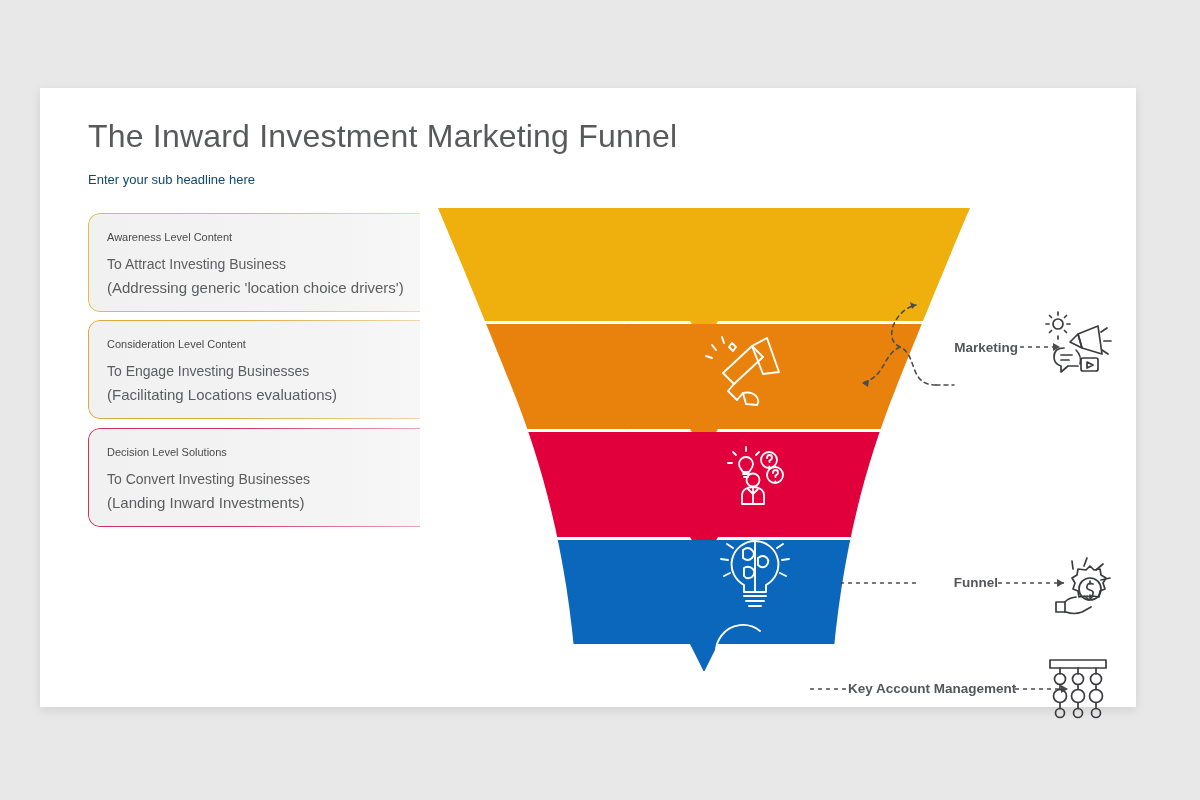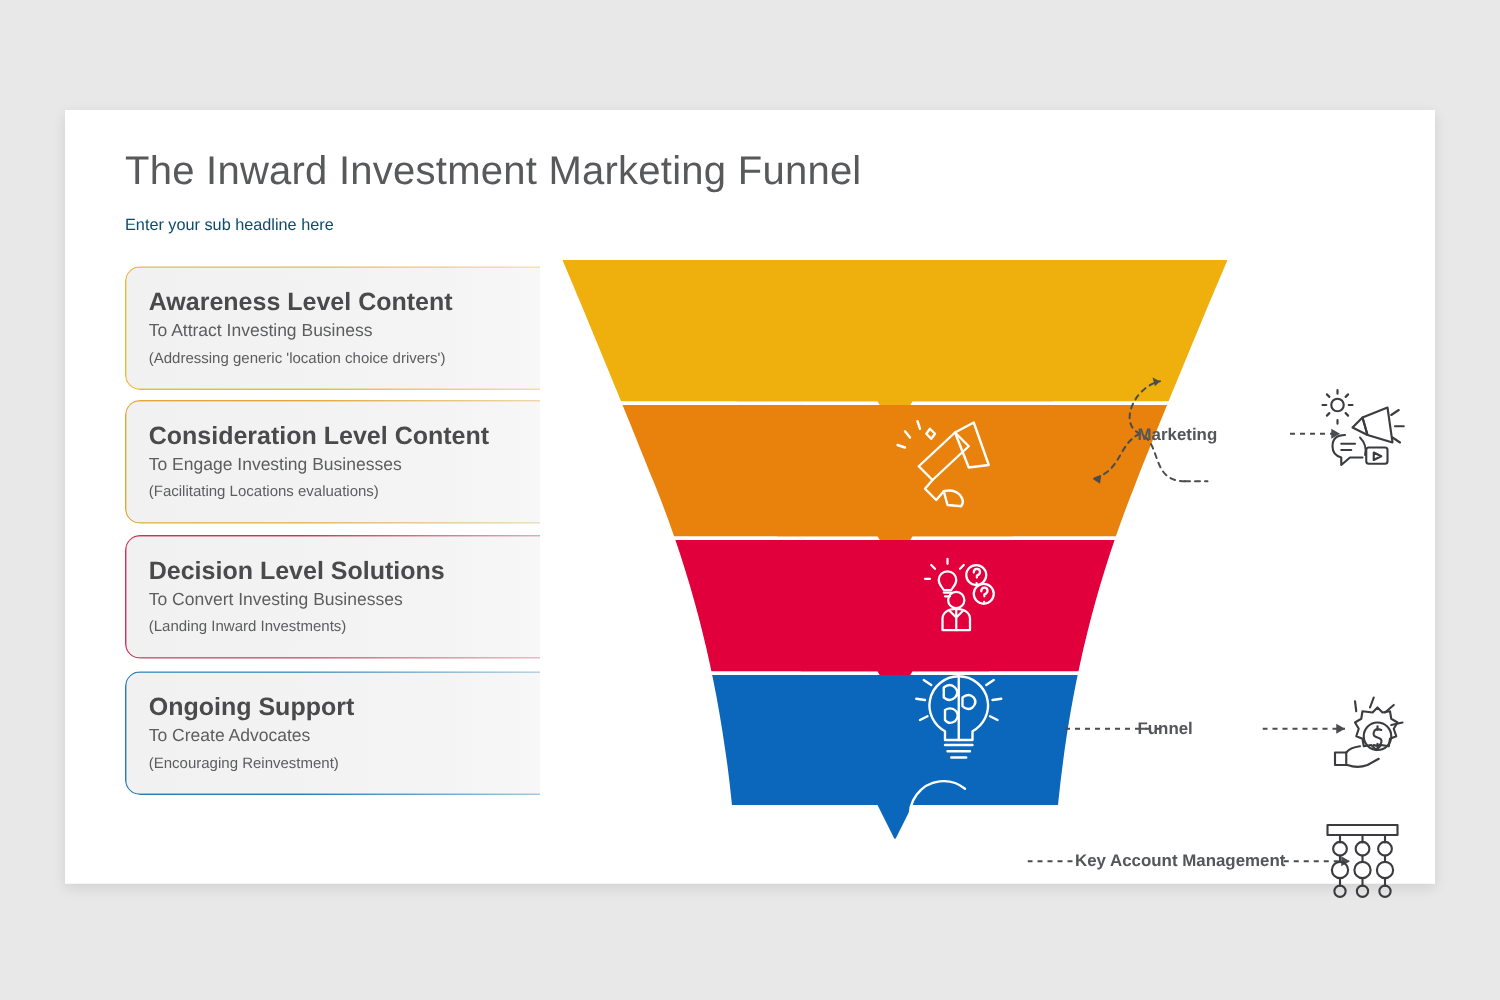--- a/index.html
+++ b/index.html
@@ -7,21 +7,21 @@
   html, body {
     width: 1200px;
     height: 800px;
     background: #e9e8e8;
     font-family: "Liberation Sans", sans-serif;
     overflow: hidden;
   }
 
   #slide {
     position: absolute;
-    left: 52px;
+    left: 40px;
     top: 88px;
     width: 1096px;
     height: 619px;
     background: #ffffff;
     box-shadow: 0 3px 10px rgba(0,0,0,0.10);
   }
 
   
   #page-title {
     position: absolute;
@@ -68,38 +68,38 @@
   }
   .card.c0::before { background: linear-gradient(to right, #e8b93a 0%, #e8b93a 28%, rgba(232,185,58,0.22) 72%, rgba(232,185,58,0.06) 100%); }
   .card.c1::before { background: linear-gradient(to right, #e0a93c 0%, #e0a93c 26%, rgba(224,169,60,0.20) 72%, rgba(224,169,60,0.05) 100%); }
   .card.c2::before { background: linear-gradient(to right, #cf3359 0%, #cf3359 26%, rgba(207,51,89,0.20) 72%, rgba(207,51,89,0.05) 100%); }
   .card.c3::before { background: linear-gradient(to right, #2b7cb5 0%, #2b7cb5 26%, rgba(43,124,181,0.20) 72%, rgba(43,124,181,0.05) 100%); }
 
   .card-title {
     position: absolute;
     left: 18px;
     top: 17px;
-    font-size: 20px;
-    font-weight: bold;
+    font-size: 11px;
+    font-weight: normal;
     color: #4a4a4c;
     white-space: nowrap;
   }
   .card-line1 {
     position: absolute;
     left: 18px;
     top: 42px;
     font-size: 14px;
     color: #5c5d5f;
     white-space: nowrap;
   }
   .card-line2 {
     position: absolute;
     left: 18px;
     top: 65px;
-    font-size: 12px;
+    font-size: 15px;
     color: #5c5d5f;
     white-space: nowrap;
   }
 
   
   #funnel-wrap {
     position: absolute;
     left: 0;
     top: 0;
     width: 1096px;
@@ -110,21 +110,21 @@
 
   .funnel-icon { pointer-events: none; }
 
   
   .channel-label {
     position: absolute;
     font-size: 13.5px;
     font-weight: bold;
     color: #54565a;
     white-space: nowrap;
-    text-align: left;
+    text-align: right;
   }
   .channel-icon-box {
     position: absolute;
     width: 72px;
     height: 72px;
   }
 </style>
 </head>
 <body>
 
@@ -144,25 +144,20 @@
     <div class="card-line1">To Convert Investing Businesses</div>
     <div class="card-line2">(Landing Inward Investments)</div>
   </div>
 
   <div class="card c1" style="top:232px">
     <div class="card-title">Consideration  Level Content</div>
     <div class="card-line1">To Engage Investing Businesses</div>
     <div class="card-line2">(Facilitating Locations evaluations)</div>
   </div>
 
-  <div class="card c3" style="top:449px">
-    <div class="card-title">Ongoing  Support</div>
-    <div class="card-line1">To Create Advocates</div>
-    <div class="card-line2">(Encouraging Reinvestment)</div>
-  </div>
 
   <div id="funnel-wrap">
     <svg width="1096" height="619" viewBox="0 0 1096 619" xmlns="http://www.w3.org/2000/svg">
       <defs>
         <clipPath id="funnelClip">
           <path d="M402,124
                    C402,124 470,260 528,372
                    L528,570 L668,570 L668,372
                    C726,260 794,124 794,124 Z"></path>
         </clipPath>

